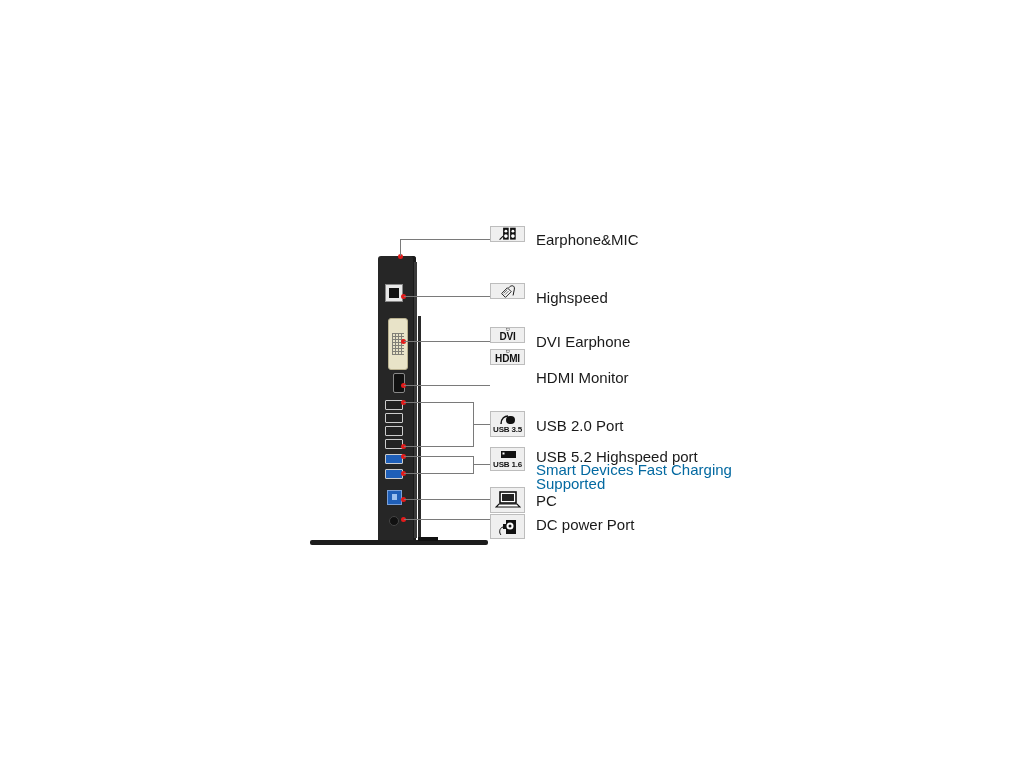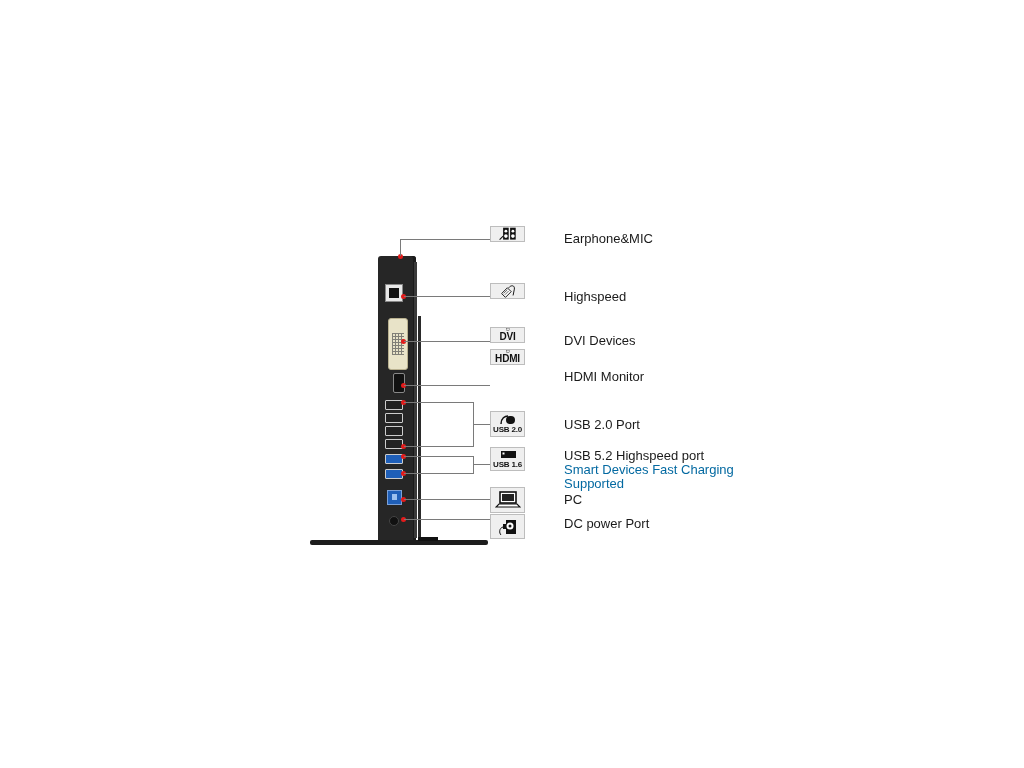--- a/index.html
+++ b/index.html
@@ -21,21 +21,21 @@
   .usb2 { left:385px; width:16px; height:8px; background:#222; border:1px solid #ccc; border-radius:1px; }
   .usb3 { left:385px; width:16px; height:8px; background:#1f5fb8; border:1px solid #ccc; border-radius:1px; }
   .usbb { left:387px; top:490px; width:13px; height:13px; background:#1f5fb8; border:1px solid #7aa0d8; }
   .usbb .core { position:absolute; left:4px; top:3px; width:5px; height:6px; background:#9cc0ee; }
   .dcjack { left:389px; top:516px; width:8px; height:8px; background:#111; border-radius:50%; border:1px solid #444; }
   .dot { position:absolute; width:5px; height:5px; background:#e21b1b; border-radius:50%; }
   .line { position:absolute; background:#7a7a7a; }
   .iconbox { position:absolute; left:490px; width:35px; height:16px; background:#efefef; border:1px solid #bdbdbd; box-sizing:border-box; display:flex; flex-direction:column; align-items:center; justify-content:center; }
   .iconbox .cap { font-size:8px; font-weight:bold; color:#111; line-height:9px; letter-spacing:-0.2px; }
   .iconbox .cap.lg { font-size:10px; line-height:11px; }
-  .label { position:absolute; left:564px; font-size:13px; color:#1a1a1a; white-space:nowrap; }
+  .label { position:absolute; left:536px; font-size:15px; color:#1a1a1a; white-space:nowrap; }
   .label.blue { color:#0369a1; line-height:14px; }
 </style>
 </head>
 <body>
 
 <div class="abs dock"></div>
 <div class="abs dock-side"></div>
 <div class="abs stand-rod"></div>
 <div class="abs base"></div>
 <div class="abs base-tab"></div>
@@ -123,21 +123,21 @@
       <rect x="2" y="0.5" width="12" height="8" fill="none" stroke="#111" stroke-width="1.2"></rect>
       <path d="M6 11 L10 11 M8 8.5 L8 11" stroke="#111"></path>
     </svg>
   <span class="cap lg">HDMI</span>
 </div>
 <div class="iconbox" style="top:411px;height:26px">
   <svg width="20" height="10" viewBox="0 0 20 10">
       <path d="M3 9 C3 3 7 1 10 1" fill="none" stroke="#111" stroke-width="1.5"></path>
       <rect x="8" y="1" width="9" height="8" rx="4" fill="#111"></rect>
     </svg>
-  <span class="cap">USB 2.0</span>
+  <span class="cap">USB 3.5</span>
 </div>
 <div class="iconbox" style="top:447px;height:24px">
   <svg width="20" height="10" viewBox="0 0 20 10">
       <rect x="3" y="1" width="5" height="7" fill="#111"></rect>
       <rect x="4.5" y="2.5" width="2" height="2" fill="#fff"></rect>
       <rect x="8" y="1" width="10" height="7" fill="#111"></rect>
     </svg>
   <span class="cap">USB 1.6</span>
 </div>
 <div class="iconbox" style="top:487px;height:26px">
@@ -152,20 +152,20 @@
       <rect x="9" y="2" width="10" height="14" fill="#111"></rect>
       <circle cx="13" cy="8" r="3.5" fill="#fff"></circle>
       <circle cx="13" cy="8" r="1.5" fill="#111"></circle>
       <rect x="6" y="6" width="3" height="5" fill="#111"></rect>
       <path d="M6 9 C2 10 2 15 4 17" fill="none" stroke="#111"></path>
     </svg>
 </div>
 
 <div class="label" style="top:231px">Earphone&amp;MIC</div>
 <div class="label" style="top:289px">Highspeed</div>
-<div class="label" style="top:333px">DVI Devices</div>
+<div class="label" style="top:333px">DVI Earphone</div>
 <div class="label" style="top:369px">HDMI Monitor</div>
 <div class="label" style="top:417px">USB 2.0 Port</div>
 <div class="label" style="top:448px">USB 5.2 Highspeed port</div>
 <div class="label blue" style="top:463px">Smart Devices Fast Charging</div>
 <div class="label blue" style="top:477px">Supported</div>
 <div class="label" style="top:492px">PC</div>
 <div class="label" style="top:516px">DC power Port</div>
 
 </body></html>

